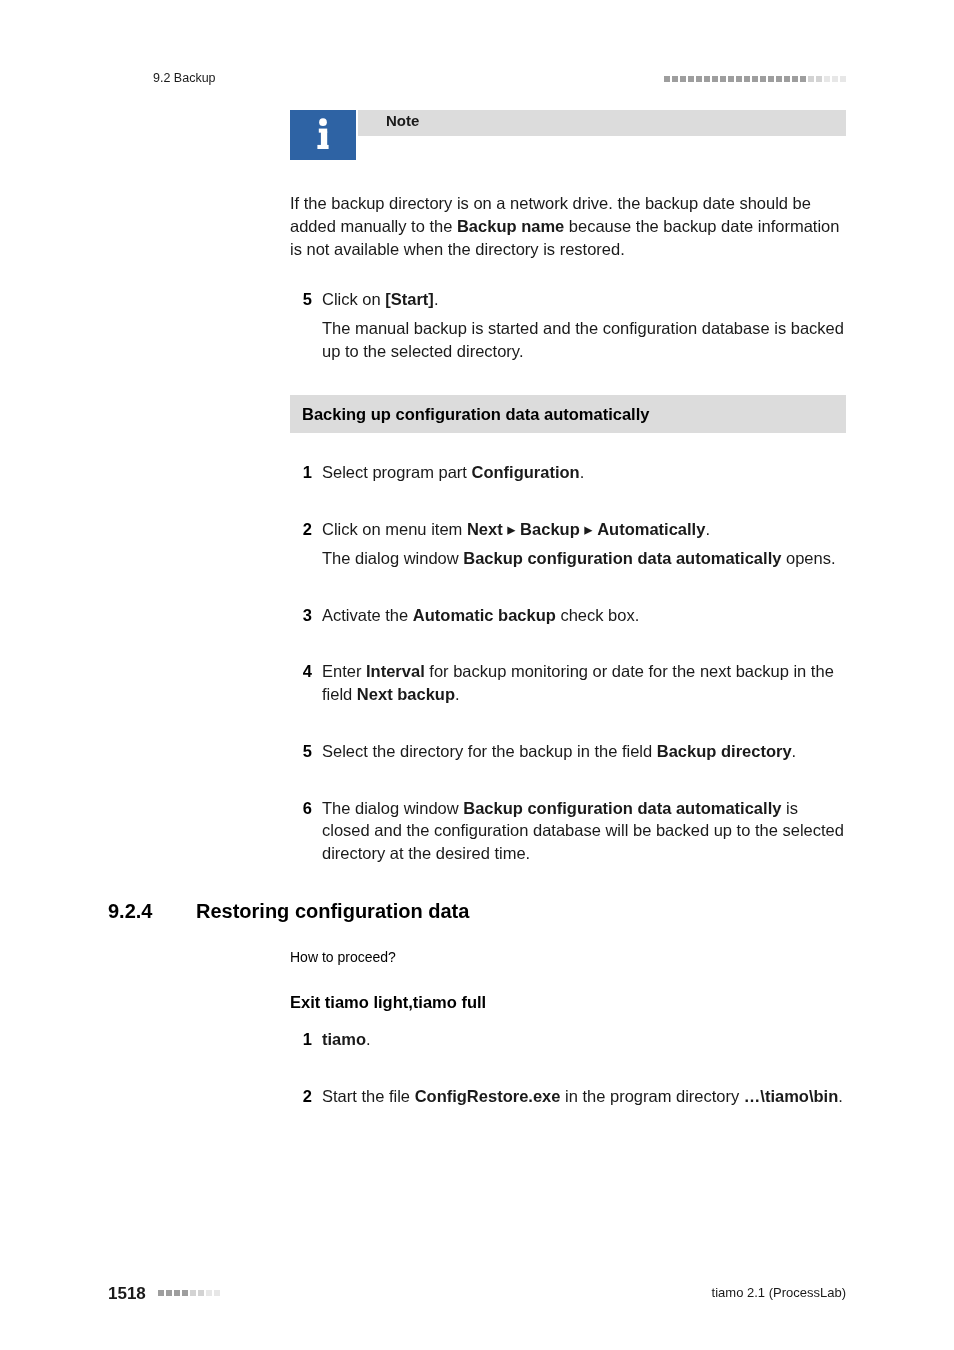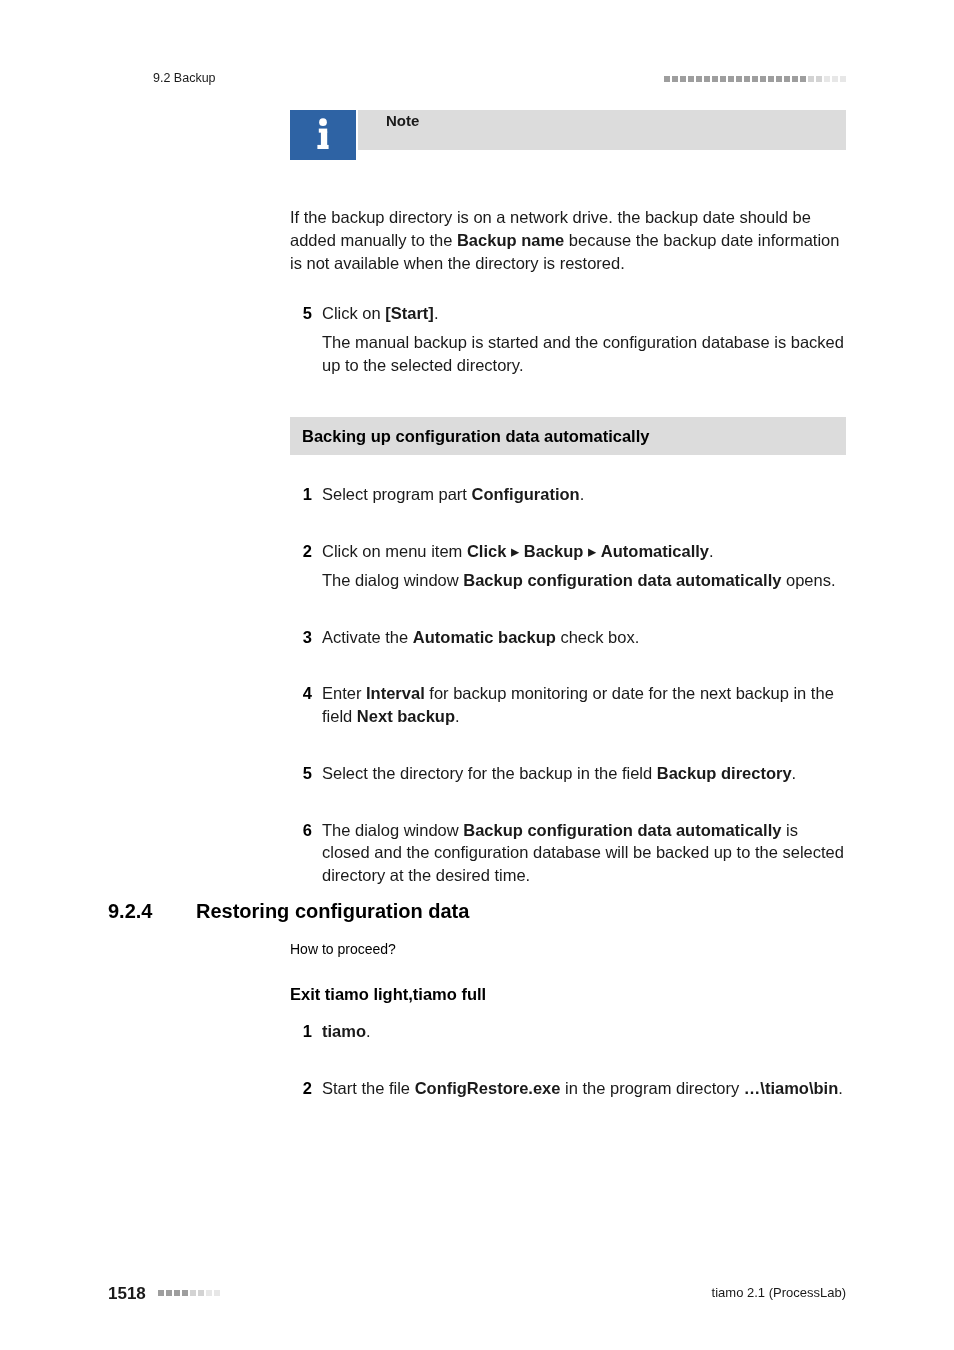--- a/index.html
+++ b/index.html
@@ -44,53 +44,53 @@
   }
 
   .note-block{margin-top:0;}
   .note-head{display:flex;align-items:stretch;}
   .note-icon{
     width:66px;height:50px;background:#2e63a4;display:flex;align-items:center;justify-content:center;
     margin-right:2px;
   }
   .note-icon svg{width:28px;height:36px;}
   .note-rest{flex:1;display:flex;flex-direction:column;}
-  .note-title-row{background:var(--grey-box);padding-left:28px;height:40px;line-height:22px;font-weight:700;font-size:15px;}
+  .note-title-row{background:var(--grey-box);padding-left:28px;height:26px;line-height:22px;font-weight:700;font-size:15px;}
   .note-title-spacer{height:28px;}
   .note-body{margin-top:28px;font-size:16.5px;}
 
   .step{display:flex;align-items:flex-start;margin-top:28px;}
   .step-num{
     width:var(--num-col);min-width:var(--num-col);text-align:right;
     font-weight:700;font-size:16.5px;padding-right:10px;box-sizing:border-box;
     color:#000;
   }
   .step-body{flex:1;}
   .step-body p{margin:0 0 6px 0;}
   .step-sub{margin-top:10px;}
 
   .subhead{
     background:var(--grey-box);
     font-weight:700;
     font-size:16.5px;
     padding:8px 10px 8px 12px;
-    margin-top:34px;
+    margin-top:26px;
     box-sizing:border-box;
     width:100%;
     color:#000;
   }
   .subhead-plain{
     font-weight:700;font-size:16.5px;margin-top:34px;color:#000;
   }
 
   .h2row{
     position:absolute;left:108px;top:898px;display:flex;align-items:center;font-weight:700;font-size:20px;color:#000;
   }
   .h2num{width:88px;}
-  .howto{margin-left:0;margin-top:0;font-size:14px;font-weight:400;color:#000;}
+  .howto{margin-left:0;margin-top:8px;font-size:14px;font-weight:400;color:#000;}
 
   .sec924{position:absolute;left:var(--content-left);top:940px;width:calc(var(--content-right) - var(--content-left));}
 
   .footer{
     position:absolute;left:108px;right:108px;bottom:45px;
     display:flex;justify-content:space-between;align-items:center;
     font-size:13px;
   }
   .footer-left{display:flex;align-items:center;gap:12px;}
   .pagenum{font-weight:700;font-size:17px;}
@@ -168,21 +168,21 @@
       <div class="step-num">1</div>
       <div class="step-body">
           <p><span>Select program part </span><b>Configuration</b><span>.</span></p>
         </div>
     </div>
 
     <div class="step">
       <div class="step-num">2</div>
       <div class="step-body">
         <p>
-          <span>Click on menu item </span><b>Click</b><span> ▸ </span><b>Backup</b><span> ▸ </span><b>Automatically</b><span>.</span>
+          <span>Click on menu item </span><b>Next</b><span> ▸ </span><b>Backup</b><span> ▸ </span><b>Automatically</b><span>.</span>
         </p>
         <p class="step-sub"><span>The dialog window </span><b>Backup configuration data automatically</b><span> opens.</span></p>
       </div>
     </div>
 
     <div class="step">
       <div class="step-num">3</div>
       <div class="step-body">
           <p><span>Activate the </span><b>Automatic backup</b><span> check box.</span></p>
         </div>

